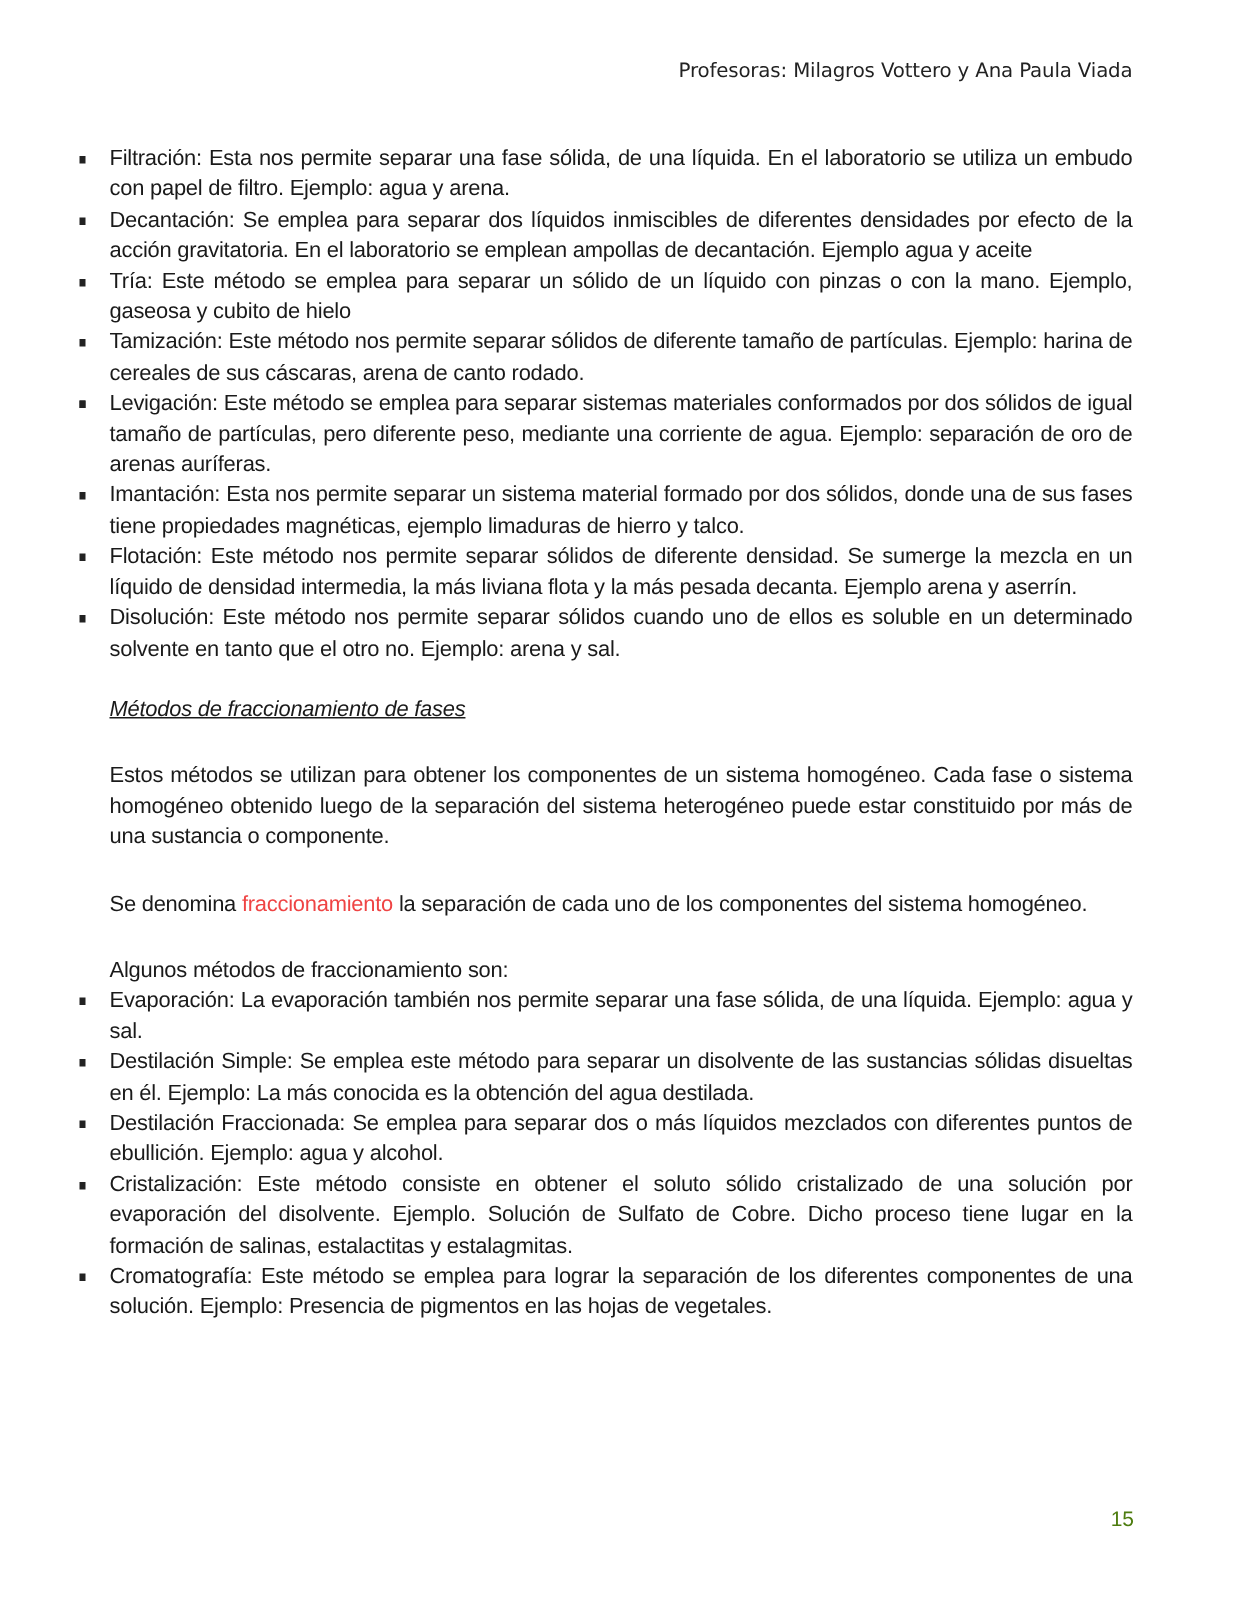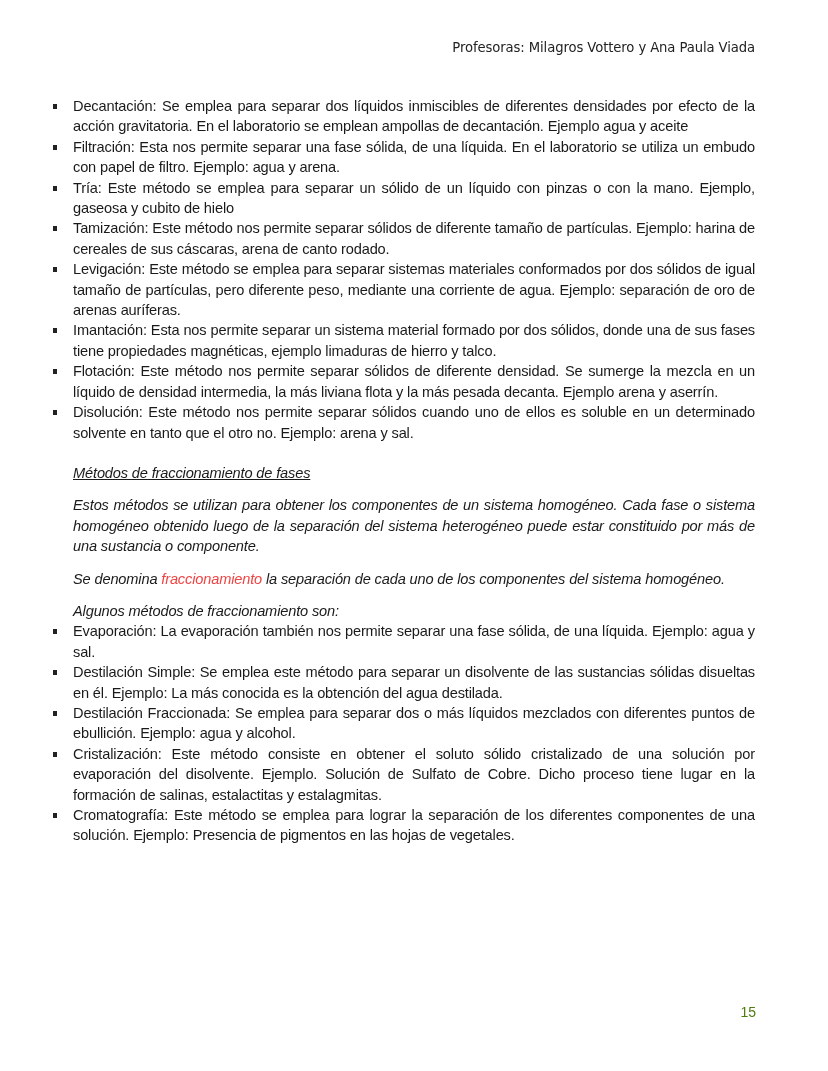--- a/index.html
+++ b/index.html
@@ -20,38 +20,38 @@
   ul.methods li {
     position: relative; padding-left: 20px; text-align: justify;
     margin: 0;
   }
   ul.methods li .bullet {
     position: absolute; left: 0; top: 8px; width: 4px; height: 5px; background: #222;
   }
   .section-title {
     margin: 20px 0 0 20px; font-style: italic; text-decoration: underline;
   }
-  .para { margin: 12px 0 0 20px; text-align: justify; font-style: italic; }
+  .para { margin: 24px 0 0 20px; text-align: justify; }
   .highlight { color: #ef4444; }
   .list2 { margin-top: 12px; }
   .page-number {
     position: absolute; right: 72px; top: 1004px; font-size: 14px; color: #4d7c0f;
   }
 </style>
 </head>
 <body>
 
 <div class="header">
   <div>Profesoras: Milagros Vottero y Ana Paula Viada</div>
 </div>
 
 <div class="content">
   <ul class="methods">
+    <li><span class="bullet"></span><span>Filtración: Esta nos permite separar una fase sólida, de una líquida. En el laboratorio se utiliza un embudo con papel de filtro. Ejemplo: agua y arena.</span></li>
     <li><span class="bullet"></span><span>Decantación: Se emplea para separar dos líquidos inmiscibles de diferentes densidades por efecto de la acción gravitatoria. En el laboratorio se emplean ampollas de decantación. Ejemplo agua y aceite</span></li>
-    <li><span class="bullet"></span><span>Filtración: Esta nos permite separar una fase sólida, de una líquida. En el laboratorio se utiliza un embudo con papel de filtro. Ejemplo: agua y arena.</span></li>
     <li><span class="bullet"></span><span>Tría: Este método se emplea para separar un sólido de un líquido con pinzas o con la mano. Ejemplo, gaseosa y cubito de hielo</span></li>
     <li><span class="bullet"></span><span>Tamización: Este método nos permite separar sólidos de diferente tamaño de partículas. Ejemplo: harina de cereales de sus cáscaras, arena de canto rodado.</span></li>
     <li><span class="bullet"></span></li>
     <li><span class="bullet"></span><span>Levigación: Este método se emplea para separar sistemas materiales conformados por dos sólidos de igual tamaño de partículas, pero diferente peso, mediante una corriente de agua. Ejemplo: separación de oro de arenas auríferas.</span></li>
     <li><span class="bullet"></span><span>Imantación: Esta nos permite separar un sistema material formado por dos sólidos, donde una de sus fases tiene propiedades magnéticas, ejemplo limaduras de hierro y talco.</span></li>
     <li><span class="bullet"></span><span>Flotación: Este método nos permite separar sólidos de diferente densidad. Se sumerge la mezcla en un líquido de densidad intermedia, la más liviana flota y la más pesada decanta. Ejemplo arena y aserrín.</span></li>
     <li><span class="bullet"></span><span>Disolución: Este método nos permite separar sólidos cuando uno de ellos es soluble en un determinado solvente en tanto que el otro no. Ejemplo: arena y sal.</span></li>
   </ul>
 
   <div class="section-title">Métodos de fraccionamiento de fases</div>

